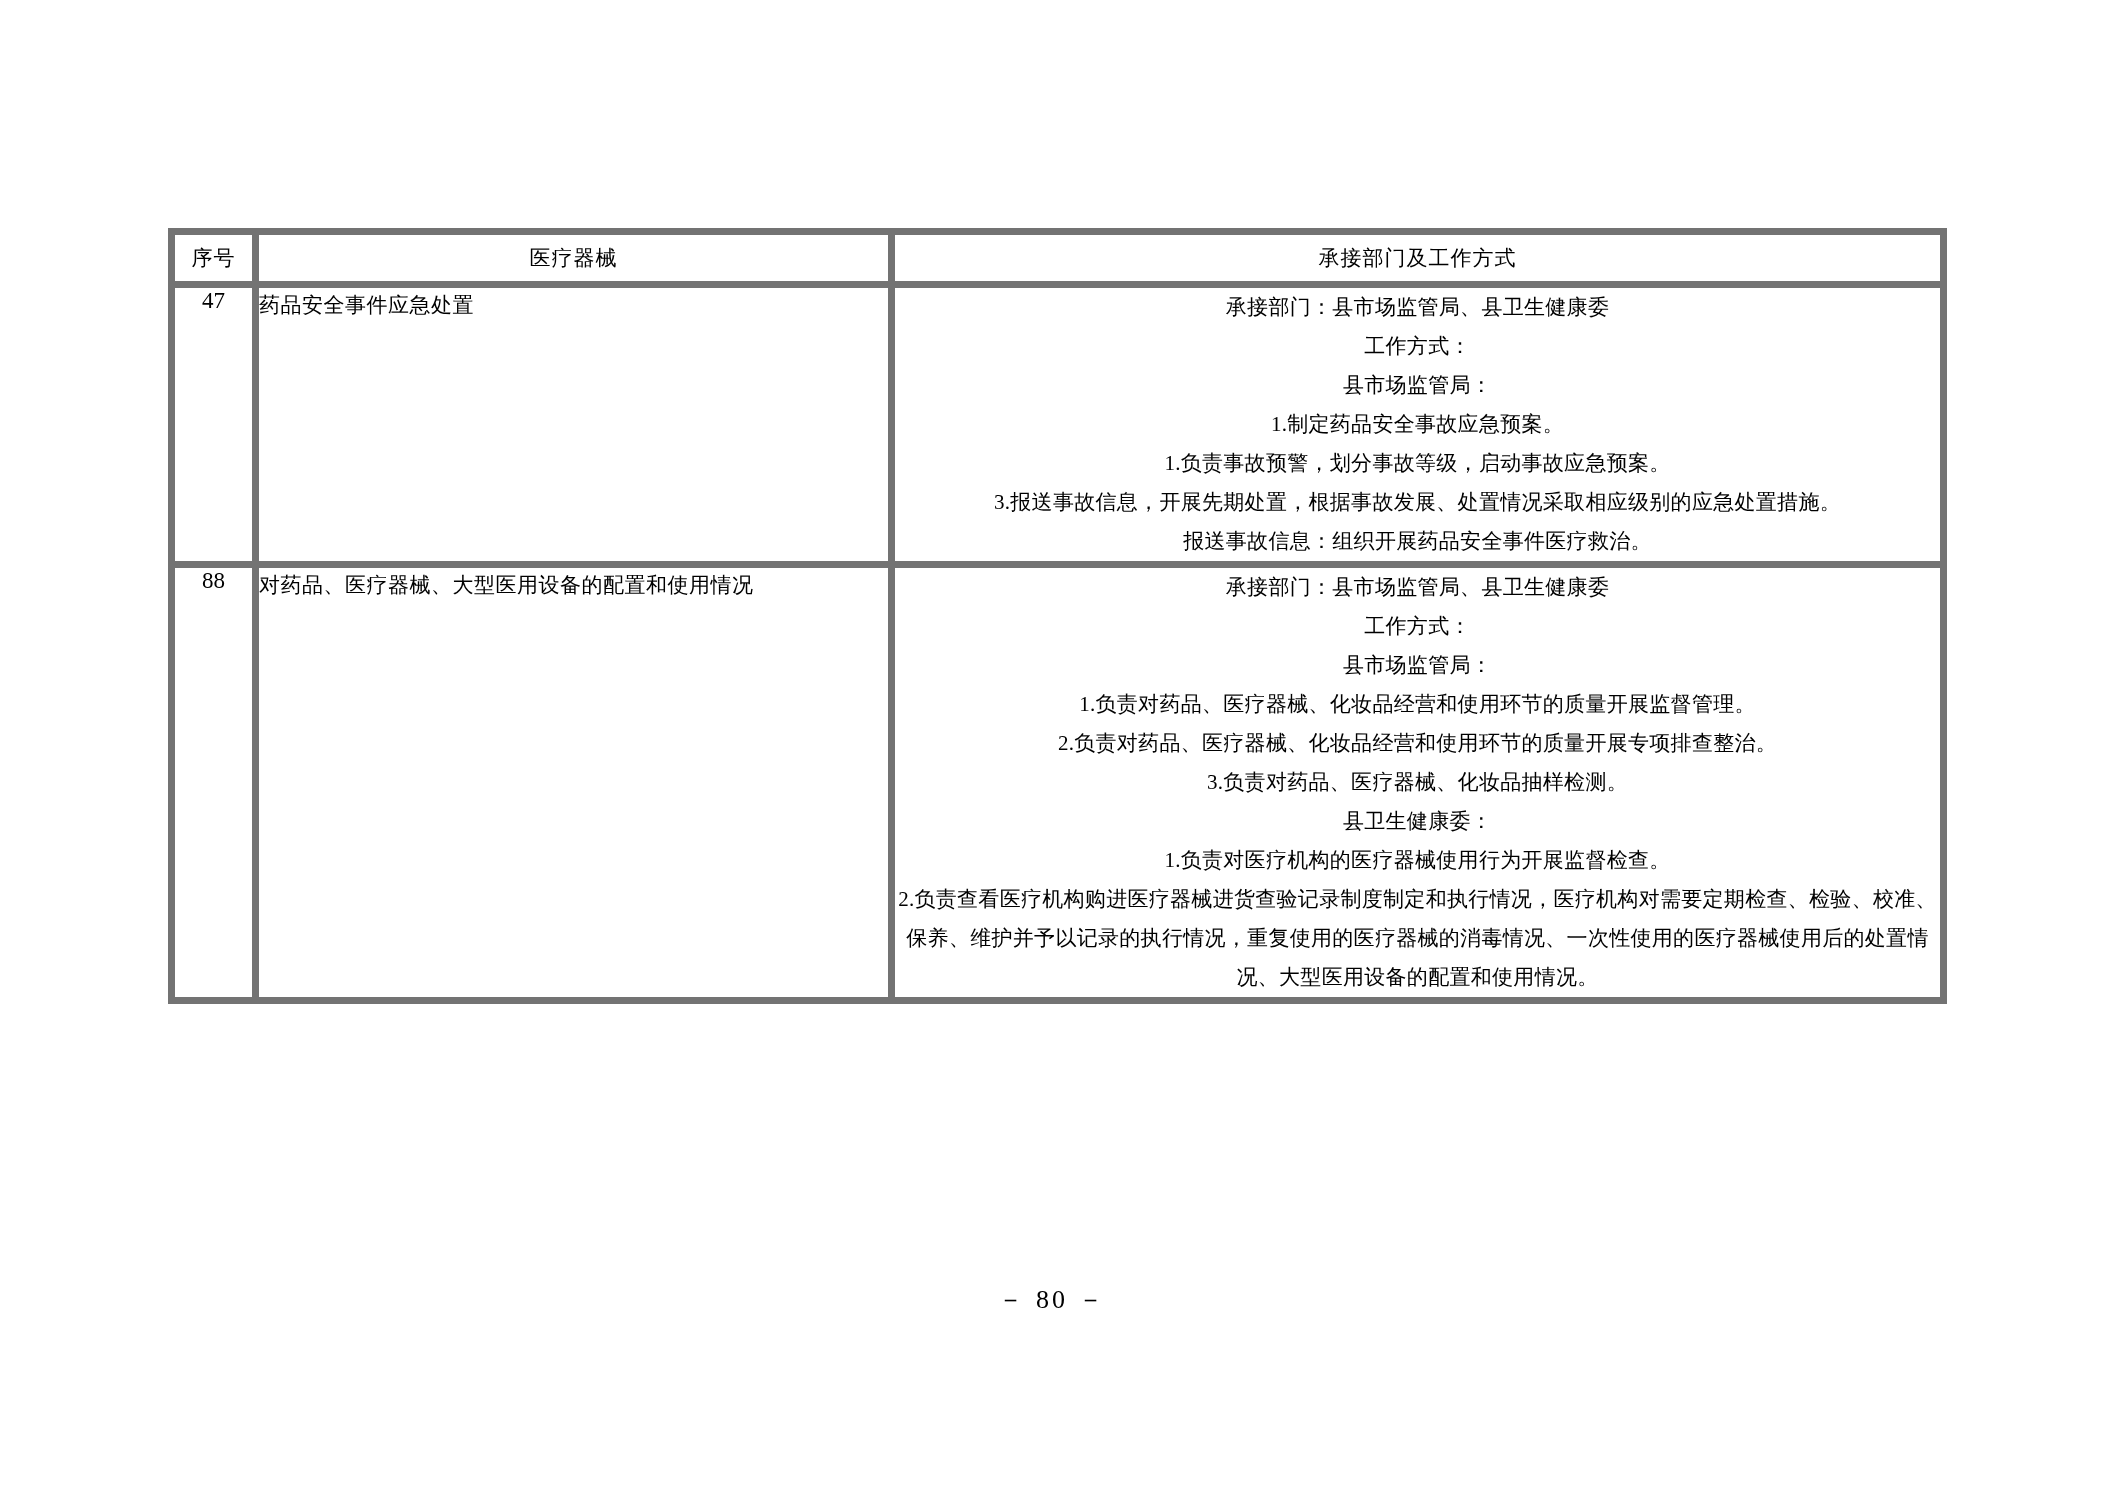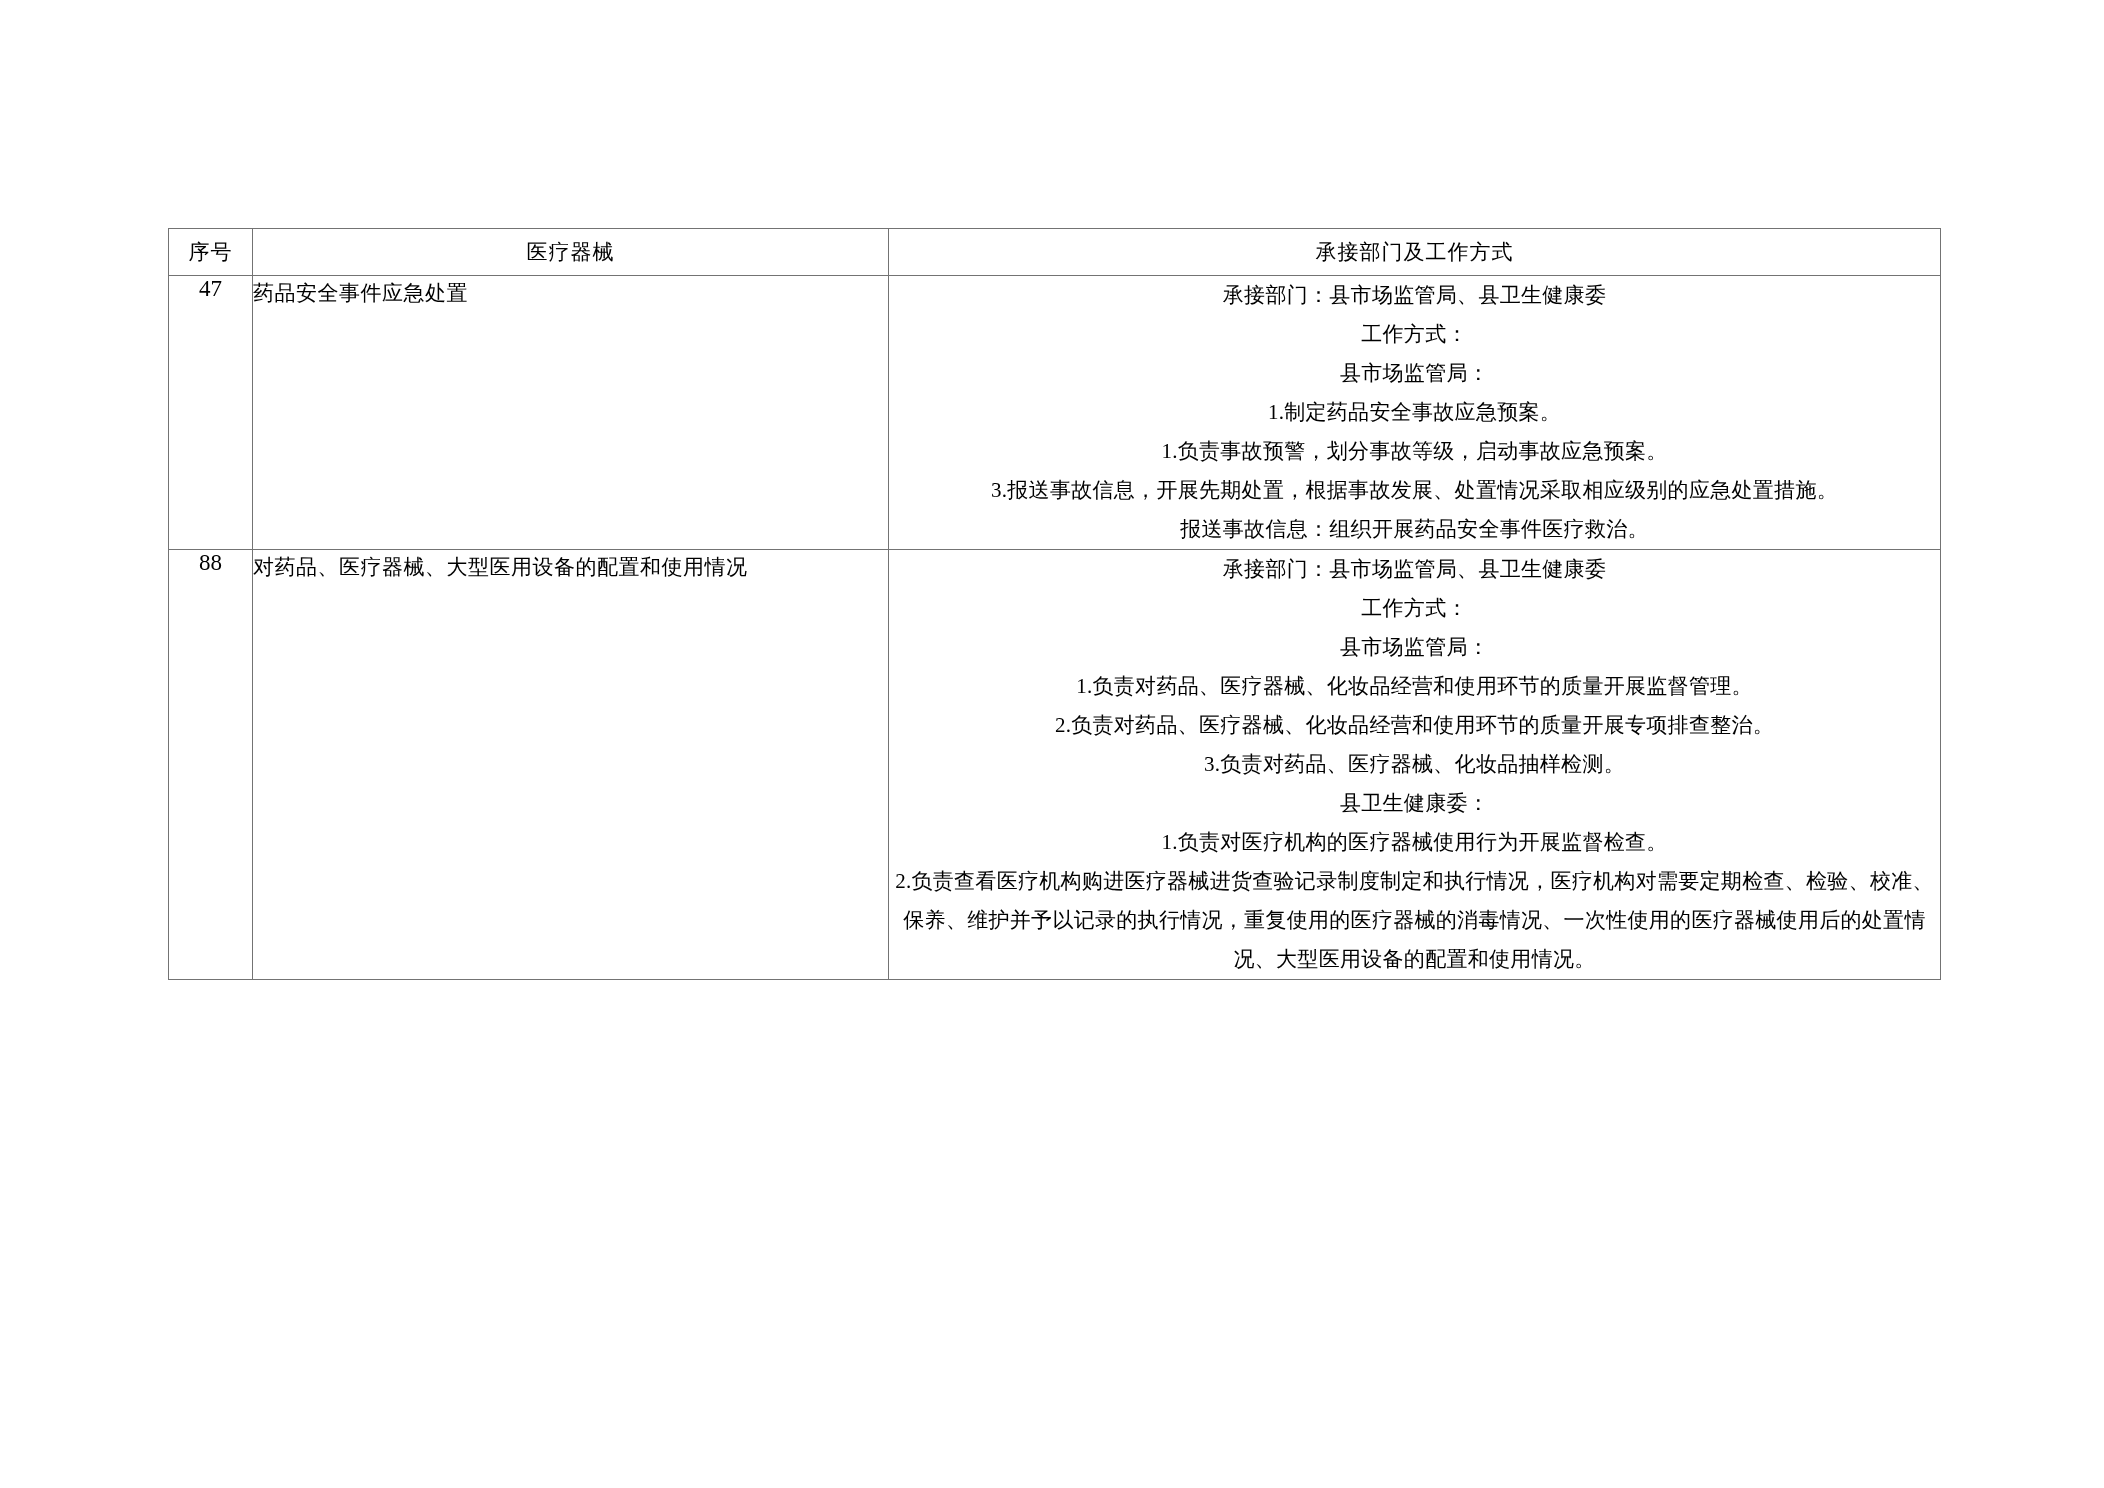--- a/index.html
+++ b/index.html
@@ -24,21 +24,21 @@
   }
   .doc-table {
     position: absolute;
     left: 168px;
     top: 228px;
     width: 1772px;
     border-collapse: collapse;
     table-layout: fixed;
   }
   .doc-table td, .doc-table th {
-    border: 1px solid #737373;
+    border: 7px solid #737373;
     vertical-align: top;
     padding: 0;
   }
   
   col.c-no { width: 84px; }
   col.c-name { width: 636px; }
   col.c-dept { width: 1052px; }
 
   .head-cell {
     text-align: center;
@@ -131,14 +131,15 @@
           <span class="ln">2.负责对药品、医疗器械、化妆品经营和使用环节的质量开展专项排查整治。</span>
           <span class="ln">3.负责对药品、医疗器械、化妆品抽样检测。</span>
           <span class="ln">县卫生健康委：</span>
           <span class="ln">1.负责对医疗机构的医疗器械使用行为开展监督检查。</span>
           <span class="ln">2.负责查看医疗机构购进医疗器械进货查验记录制度制定和执行情况，医疗机构对需要定期检查、检验、校准、保养、维护并予以记录的执行情况，重复使用的医疗器械的消毒情况、一次性使用的医疗器械使用后的处置情况、大型医用设备的配置和使用情况。</span>
         </td>
       </tr>
     </tbody>
   </table>
 
+  <div class="page-number">－ 80 －</div>
 
 </div>
 
 </body></html>

